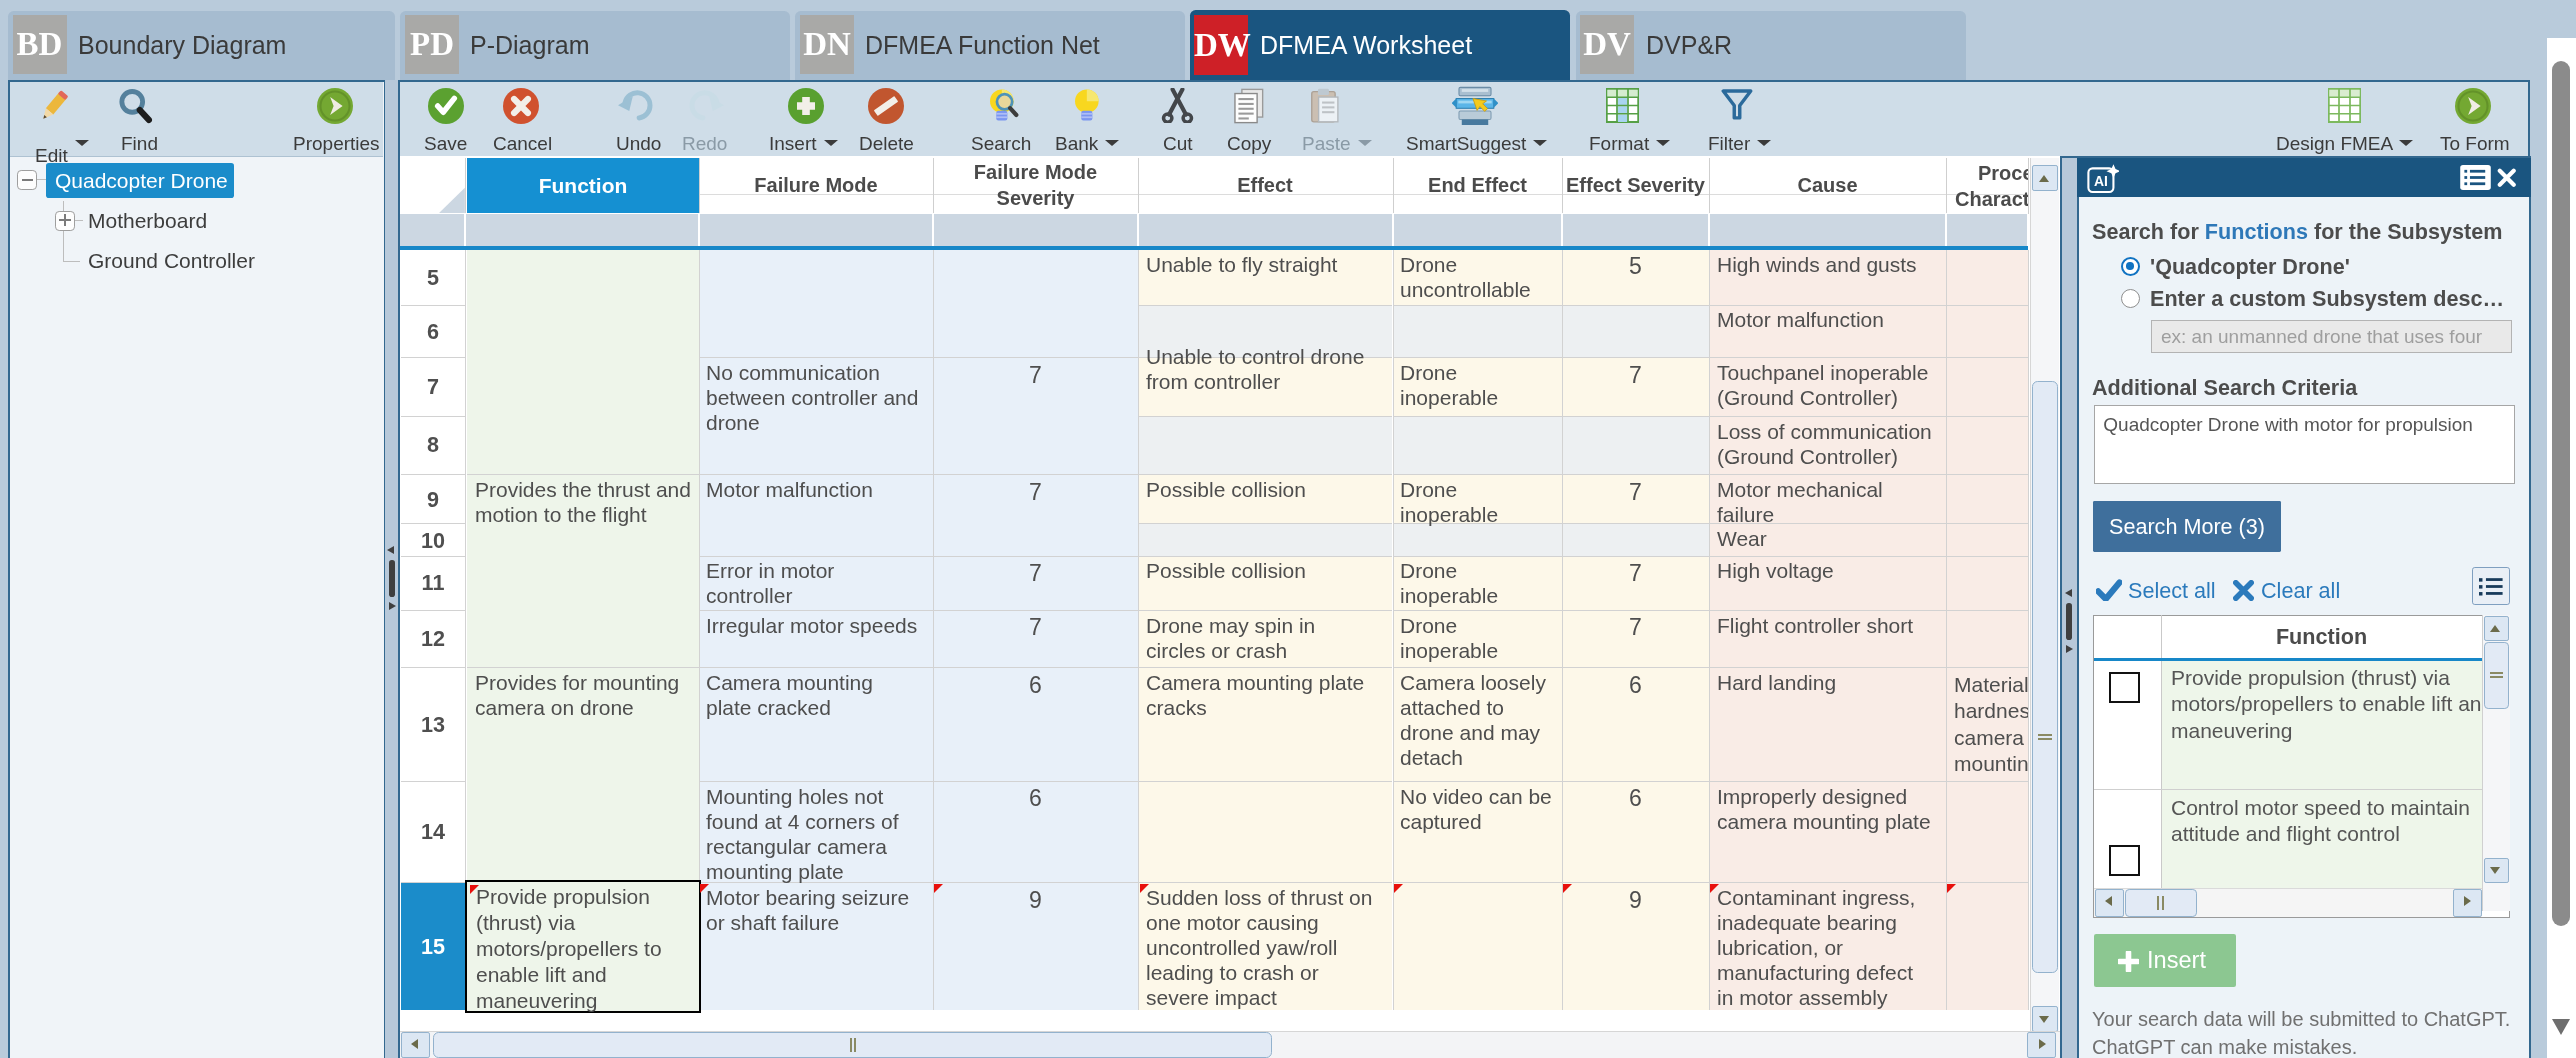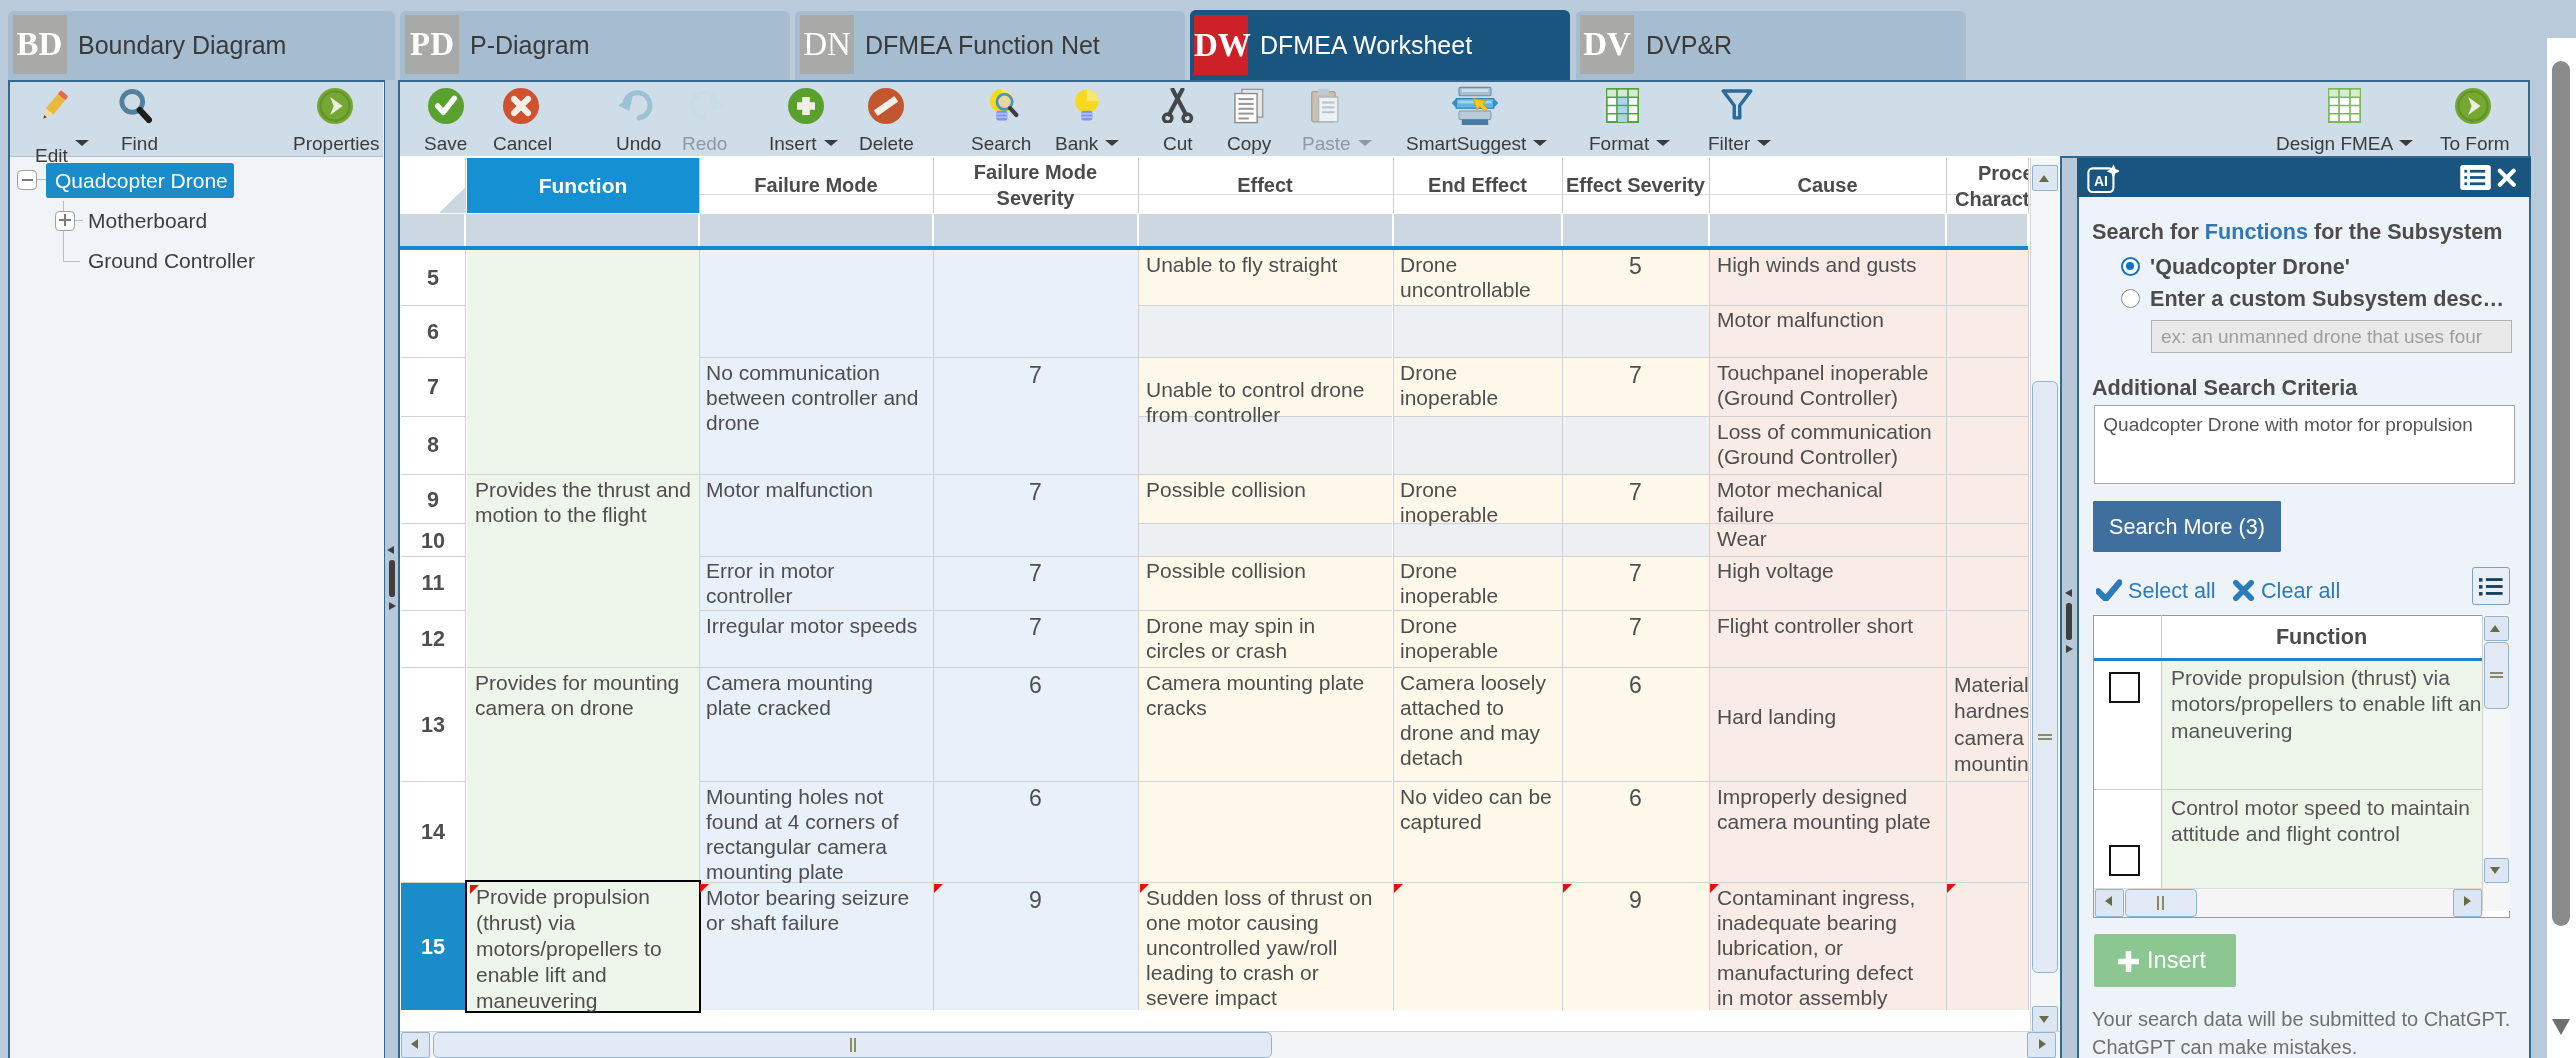--- a/index.html
+++ b/index.html
@@ -4,21 +4,21 @@
 body{font-family:"Liberation Sans",sans-serif;}
 </style></head><body>
 <div style="position:relative;width:2576px;height:1058px;background:#b9cbdb;overflow:hidden;font-family:'Liberation Sans',sans-serif;">
 <div style="position:absolute;left:8.3px;top:11px;width:387px;height:69px;background:#a6bcd0;border-radius:5.6px 5.6px 0 0;"></div>
 <div style="position:absolute;left:12.5px;top:15.3px;width:54px;height:59px;background:#a9a9a7;color:#fff;font-family:'Liberation Serif',serif;font-weight:bold;font-size:33px;line-height:59px;text-align:center;">BD</div>
 <div style="position:absolute;left:78px;top:11px;width:314px;height:69px;color:#3a3a3a;font-size:25px;line-height:69px;white-space:nowrap;">Boundary Diagram</div>
 <div style="position:absolute;left:400px;top:11px;width:390px;height:69px;background:#a6bcd0;border-radius:5.6px 5.6px 0 0;"></div>
 <div style="position:absolute;left:405px;top:15.3px;width:54px;height:59px;background:#a9a9a7;color:#fff;font-family:'Liberation Serif',serif;font-weight:bold;font-size:33px;line-height:59px;text-align:center;">PD</div>
 <div style="position:absolute;left:470px;top:11px;width:317px;height:69px;color:#3a3a3a;font-size:25px;line-height:69px;white-space:nowrap;">P-Diagram</div>
 <div style="position:absolute;left:795px;top:11px;width:390px;height:69px;background:#a6bcd0;border-radius:5.6px 5.6px 0 0;"></div>
-<div style="position:absolute;left:800px;top:15.3px;width:54px;height:59px;background:#a9a9a7;color:#fff;font-family:'Liberation Serif',serif;font-weight:normal;font-size:33px;line-height:59px;text-align:center;">DN</div>
+<div style="position:absolute;left:800px;top:15.3px;width:54px;height:59px;background:#a9a9a7;color:#fff;font-family:'Liberation Serif',serif;font-weight:bold;font-size:33px;line-height:59px;text-align:center;">DN</div>
 <div style="position:absolute;left:865px;top:11px;width:317px;height:69px;color:#3a3a3a;font-size:25px;line-height:69px;white-space:nowrap;">DFMEA Function Net</div>
 <div style="position:absolute;left:1190px;top:9.7px;width:380px;height:70px;background:#1a5580;border-radius:5.6px 5.6px 0 0;"></div>
 <div style="position:absolute;left:1194px;top:15.3px;width:54px;height:60px;background:#ce2027;color:#fff;font-family:'Liberation Serif',serif;font-weight:bold;font-size:33px;line-height:60px;text-align:center;">DW</div>
 <div style="position:absolute;left:1260px;top:9.7px;width:307px;height:70px;color:#fff;font-size:25px;line-height:70px;white-space:nowrap;">DFMEA Worksheet</div>
 <div style="position:absolute;left:1576px;top:11px;width:390px;height:69px;background:#a6bcd0;border-radius:5.6px 5.6px 0 0;"></div>
 <div style="position:absolute;left:1580px;top:15.3px;width:54px;height:59px;background:#a9a9a7;color:#fff;font-family:'Liberation Serif',serif;font-weight:bold;font-size:33px;line-height:59px;text-align:center;">DV</div>
 <div style="position:absolute;left:1646px;top:11px;width:317px;height:69px;color:#3a3a3a;font-size:25px;line-height:69px;white-space:nowrap;">DVP&amp;R</div>
 <div style="position:absolute;left:7.6px;top:80px;width:378px;height:978px;background:#f0f4f8;border:2.1px solid #33688f;border-bottom:none;"></div>
 <div style="position:absolute;left:9.7px;top:82px;width:373px;height:75px;background:#cfdde8;border-bottom:1.4px solid #aec2d2;"></div>
 <div style="position:absolute;left:398px;top:80px;width:2132px;height:78px;background:#cfdde8;border:2.1px solid #33688f;border-bottom:1.4px solid #b3c4d2;"></div>
@@ -352,21 +352,21 @@
 <div style="position:absolute;left:401px;top:668px;width:64px;height:113px;color:#4f4f4f;font-weight:bold;font-size:21.6px;line-height:113px;text-align:center;">13</div>
 <div style="position:absolute;left:401px;top:781px;width:64px;height:102px;color:#4f4f4f;font-weight:bold;font-size:21.6px;line-height:102px;text-align:center;">14</div>
 <div style="position:absolute;left:401px;top:883px;width:64px;height:127px;background:#1b8cca;color:#fff;font-weight:bold;font-size:21.6px;line-height:127px;text-align:center;">15</div>
 <div style="position:absolute;left:1146px;top:252px;width:245px;color:#4e4e4e;font-size:21px;line-height:25px;white-space:nowrap;">Unable to fly straight</div>
 <div style="position:absolute;left:1400px;top:252px;width:160px;color:#4e4e4e;font-size:21px;line-height:25px;white-space:nowrap;">Drone<br>uncontrollable</div>
 <div style="position:absolute;left:1562px;top:252px;width:147px;height:29px;color:#4e4e4e;font-size:23px;line-height:29px;text-align:center;">5</div>
 <div style="position:absolute;left:1717px;top:252px;width:228px;color:#4e4e4e;font-size:21px;line-height:25px;white-space:nowrap;">High winds and gusts</div>
 <div style="position:absolute;left:1717px;top:307px;width:228px;color:#4e4e4e;font-size:21px;line-height:25px;white-space:nowrap;">Motor malfunction</div>
 <div style="position:absolute;left:706px;top:360px;width:225px;color:#4e4e4e;font-size:21px;line-height:25px;white-space:nowrap;">No communication<br>between controller and<br>drone</div>
 <div style="position:absolute;left:933px;top:361px;width:205px;height:29px;color:#4e4e4e;font-size:23px;line-height:29px;text-align:center;">7</div>
-<div style="position:absolute;left:1146px;top:377px;width:245px;color:#4e4e4e;font-size:21px;line-height:25px;white-space:nowrap;">Unable to control drone<br>from controller</div>
+<div style="position:absolute;left:1146px;top:344px;width:245px;color:#4e4e4e;font-size:21px;line-height:25px;white-space:nowrap;">Unable to control drone<br>from controller</div>
 <div style="position:absolute;left:1400px;top:360px;width:160px;color:#4e4e4e;font-size:21px;line-height:25px;white-space:nowrap;">Drone<br>inoperable</div>
 <div style="position:absolute;left:1562px;top:361px;width:147px;height:29px;color:#4e4e4e;font-size:23px;line-height:29px;text-align:center;">7</div>
 <div style="position:absolute;left:1717px;top:360px;width:228px;color:#4e4e4e;font-size:21px;line-height:25px;white-space:nowrap;">Touchpanel inoperable<br>(Ground Controller)</div>
 <div style="position:absolute;left:1717px;top:419px;width:228px;color:#4e4e4e;font-size:21px;line-height:25px;white-space:nowrap;">Loss of communication<br>(Ground Controller)</div>
 <div style="position:absolute;left:475px;top:477px;width:222px;color:#4e4e4e;font-size:21px;line-height:25px;white-space:nowrap;">Provides the thrust and<br>motion to the flight</div>
 <div style="position:absolute;left:706px;top:477px;width:225px;color:#4e4e4e;font-size:21px;line-height:25px;white-space:nowrap;">Motor malfunction</div>
 <div style="position:absolute;left:933px;top:478px;width:205px;height:29px;color:#4e4e4e;font-size:23px;line-height:29px;text-align:center;">7</div>
 <div style="position:absolute;left:1146px;top:477px;width:245px;color:#4e4e4e;font-size:21px;line-height:25px;white-space:nowrap;">Possible collision</div>
 <div style="position:absolute;left:1400px;top:477px;width:160px;color:#4e4e4e;font-size:21px;line-height:25px;white-space:nowrap;">Drone<br>inoperable</div>
 <div style="position:absolute;left:1562px;top:478px;width:147px;height:29px;color:#4e4e4e;font-size:23px;line-height:29px;text-align:center;">7</div>
@@ -383,21 +383,21 @@
 <div style="position:absolute;left:1146px;top:613px;width:245px;color:#4e4e4e;font-size:21px;line-height:25px;white-space:nowrap;">Drone may spin in<br>circles or crash</div>
 <div style="position:absolute;left:1400px;top:613px;width:160px;color:#4e4e4e;font-size:21px;line-height:25px;white-space:nowrap;">Drone<br>inoperable</div>
 <div style="position:absolute;left:1562px;top:613px;width:147px;height:29px;color:#4e4e4e;font-size:23px;line-height:29px;text-align:center;">7</div>
 <div style="position:absolute;left:1717px;top:613px;width:228px;color:#4e4e4e;font-size:21px;line-height:25px;white-space:nowrap;">Flight controller short</div>
 <div style="position:absolute;left:475px;top:670px;width:222px;color:#4e4e4e;font-size:21px;line-height:25px;white-space:nowrap;">Provides for mounting<br>camera on drone</div>
 <div style="position:absolute;left:706px;top:670px;width:225px;color:#4e4e4e;font-size:21px;line-height:25px;white-space:nowrap;">Camera mounting<br>plate cracked</div>
 <div style="position:absolute;left:933px;top:671px;width:205px;height:29px;color:#4e4e4e;font-size:23px;line-height:29px;text-align:center;">6</div>
 <div style="position:absolute;left:1146px;top:670px;width:245px;color:#4e4e4e;font-size:21px;line-height:25px;white-space:nowrap;">Camera mounting plate<br>cracks</div>
 <div style="position:absolute;left:1400px;top:670px;width:160px;color:#4e4e4e;font-size:21px;line-height:25px;white-space:nowrap;">Camera loosely<br>attached to<br>drone and may<br>detach</div>
 <div style="position:absolute;left:1562px;top:671px;width:147px;height:29px;color:#4e4e4e;font-size:23px;line-height:29px;text-align:center;">6</div>
-<div style="position:absolute;left:1717px;top:670px;width:228px;color:#4e4e4e;font-size:21px;line-height:25px;white-space:nowrap;margin-top:34px;">Hard landing</div>
+<div style="position:absolute;left:1717px;top:670px;width:228px;color:#4e4e4e;font-size:21px;line-height:25px;white-space:nowrap;">Hard landing</div>
 <div style="position:absolute;left:1954px;top:672px;width:74px;height:110px;overflow:hidden;color:#4e4e4e;font-size:21px;line-height:26.4px;white-space:nowrap;">Material<br>hardnes<br>camera<br>mountin</div>
 <div style="position:absolute;left:706px;top:784px;width:225px;color:#4e4e4e;font-size:21px;line-height:25px;white-space:nowrap;">Mounting holes not<br>found at 4 corners of<br>rectangular camera<br>mounting plate</div>
 <div style="position:absolute;left:933px;top:784px;width:205px;height:29px;color:#4e4e4e;font-size:23px;line-height:29px;text-align:center;">6</div>
 <div style="position:absolute;left:1400px;top:784px;width:160px;color:#4e4e4e;font-size:21px;line-height:25px;white-space:nowrap;">No video can be<br>captured</div>
 <div style="position:absolute;left:1562px;top:784px;width:147px;height:29px;color:#4e4e4e;font-size:23px;line-height:29px;text-align:center;">6</div>
 <div style="position:absolute;left:1717px;top:784px;width:228px;color:#4e4e4e;font-size:21px;line-height:25px;white-space:nowrap;">Improperly designed<br>camera mounting plate</div>
 <div style="position:absolute;left:706px;top:885px;width:225px;color:#4e4e4e;font-size:21px;line-height:25px;white-space:nowrap;">Motor bearing seizure<br>or shaft failure</div>
 <div style="position:absolute;left:933px;top:886px;width:205px;height:29px;color:#4e4e4e;font-size:23px;line-height:29px;text-align:center;">9</div>
 <div style="position:absolute;left:1146px;top:885px;width:245px;color:#4e4e4e;font-size:21px;line-height:25px;white-space:nowrap;">Sudden loss of thrust on<br>one motor causing<br>uncontrolled yaw/roll<br>leading to crash or<br>severe impact</div>
 <div style="position:absolute;left:1562px;top:886px;width:147px;height:29px;color:#4e4e4e;font-size:23px;line-height:29px;text-align:center;">9</div>

